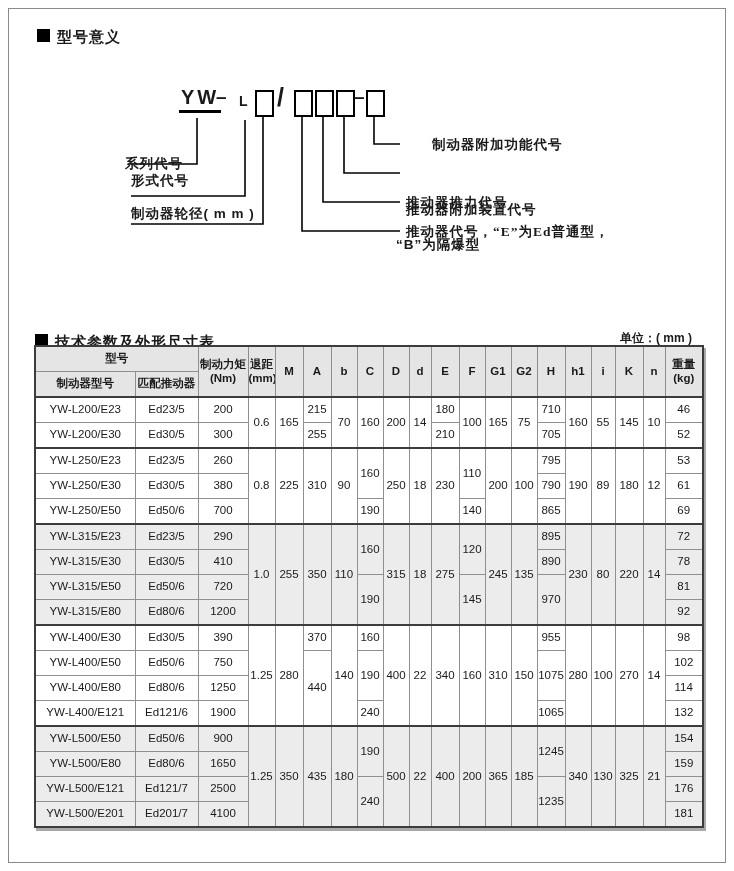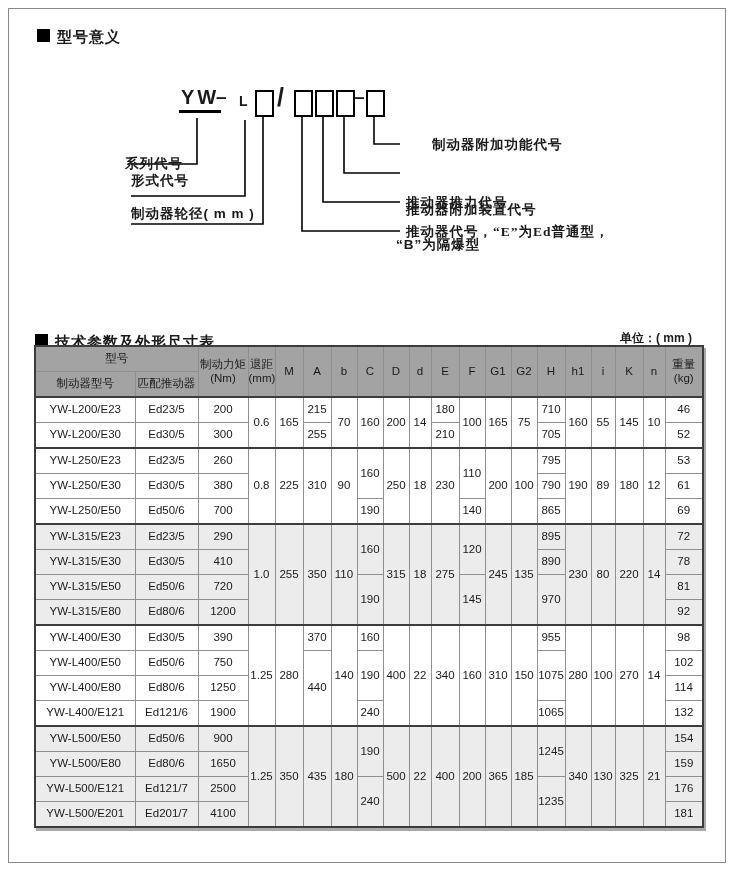--- a/index.html
+++ b/index.html
@@ -25,21 +25,21 @@
   .code-dash2{position:absolute;left:354px;top:6px;font-size:19px;font-weight:bold;}
   .dbox{position:absolute;top:10px;width:15px;height:23px;border:2px solid #000;background:#fff;}
   .b1{left:255px;} .b2{left:294px;} .b3{left:315px;} .b4{left:336px;} .b5{left:366px;}
 
   
   table.spec{position:absolute;left:34px;top:345px;width:668px;border-collapse:collapse;
              table-layout:fixed;font-size:11.5px;
              border:2px solid #3c3c3c;box-shadow:2px 3px 0 #a9a9a9;}
   table.spec th,table.spec td{border:1px solid #8f8f8f;text-align:center;vertical-align:middle;
              padding:0;height:24px;line-height:1.15;overflow:hidden;}
-  table.spec thead th{background:#a3a3a3;font-weight:normal;font-size:11.5px;text-align:center;}
+  table.spec thead th{background:#e5e5e5;font-weight:bold;font-size:11.5px;text-align:center;}
   table.spec thead{border-bottom:2px solid #3c3c3c;}
   tr.gs td{border-top:2px solid #3c3c3c;}
   tr.shaded td{background:#ececec;}
 </style>
 </head>
 <body>
 
 <div class="page">
   <div class="frame"></div>
 

